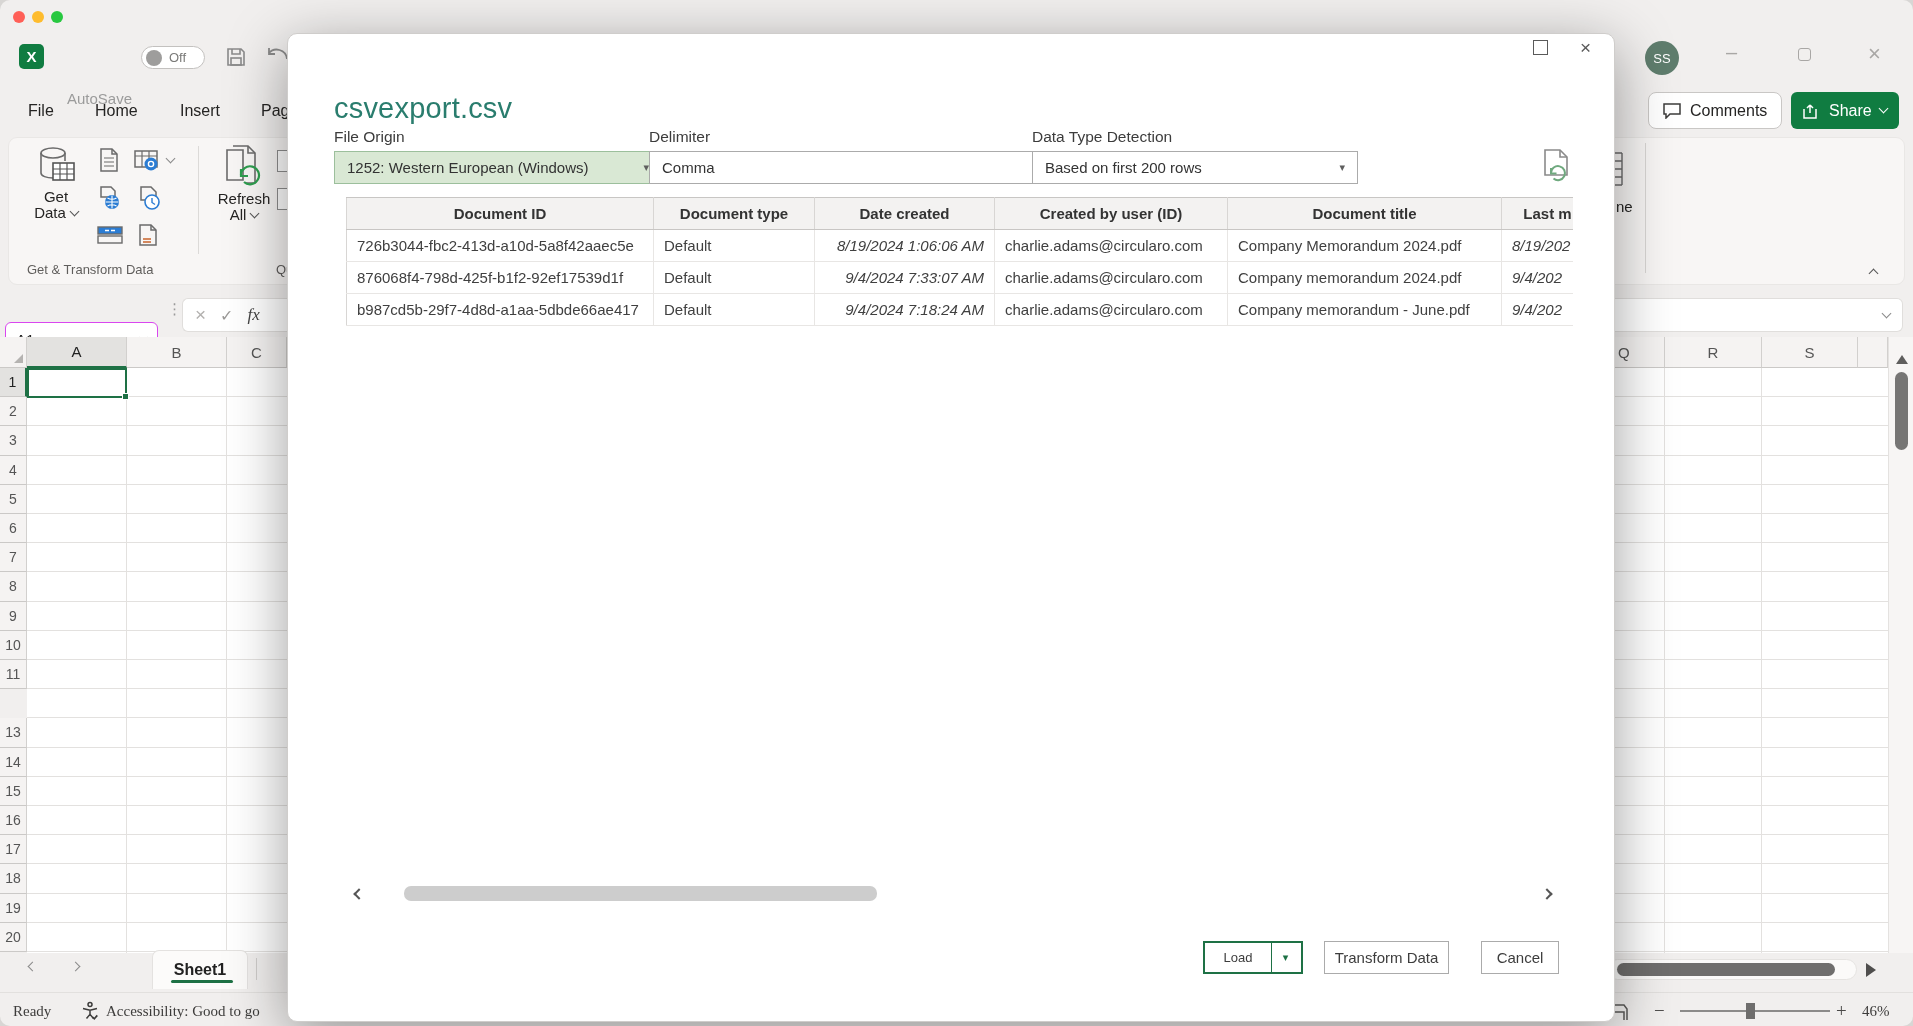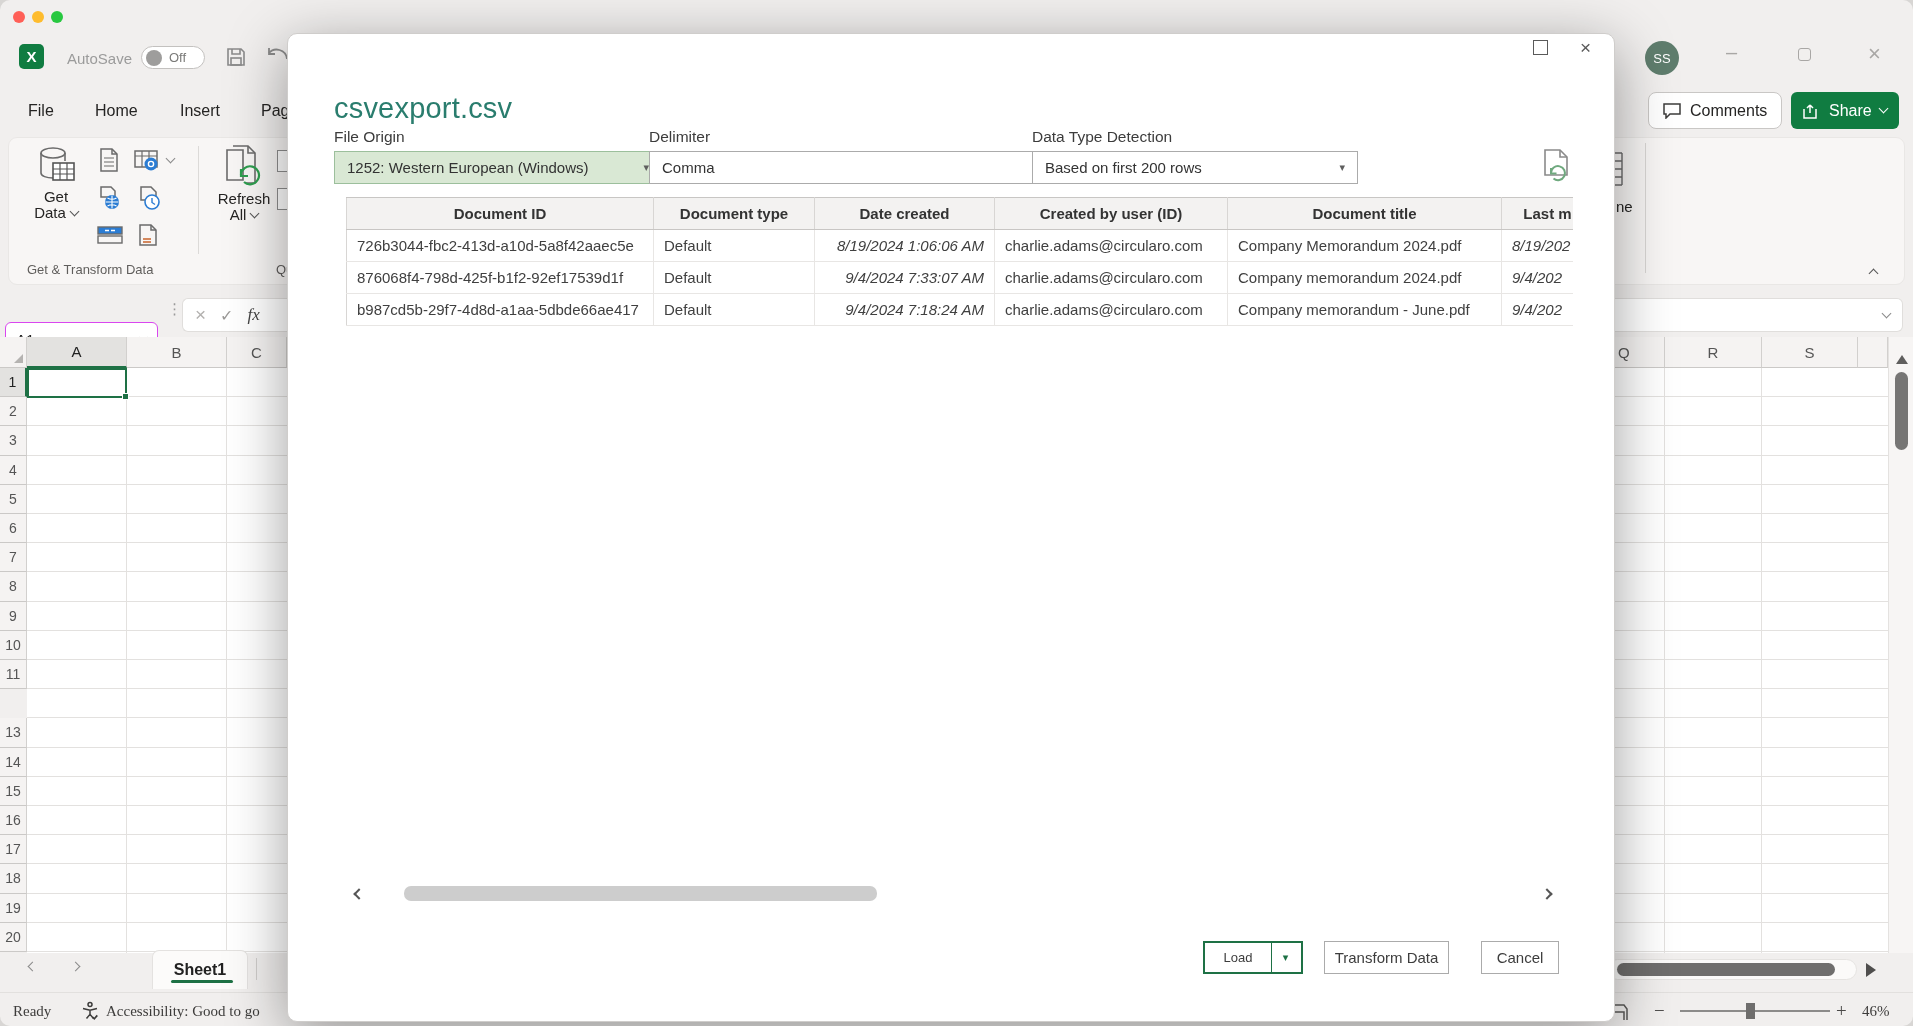--- a/index.html
+++ b/index.html
@@ -11,21 +11,21 @@
   }
   .abs{ position:absolute; }
 
   
   .tl{ width:12px;height:12px;border-radius:50%; }
   .tl.red{ background:#ff5f57; } .tl.yel{ background:#febc2e; } .tl.grn{ background:#28c840; }
 
   
   .xl-logo{ width:25px;height:25px;background:#107c41;border-radius:5px;color:#fff;
     font-weight:bold;font-size:15px;display:flex;align-items:center;justify-content:center; }
-  .autosave-label{ color:#9b9b9b;font-size:15px; }
+  .autosave-label{ color:#9b9b9b;font-size:15px;margin-top:40px; }
   .toggle{ width:64px;height:23px;border:1px solid #c3c1bf;border-radius:12px;background:#fff;
     display:flex;align-items:center;gap:7px;padding:0 4px; }
   .toggle .knob{ width:16px;height:16px;border-radius:50%;background:#9e9d9c; }
   .toggle .txt{ font-size:13px;color:#7a7a78; }
   .menu-tab{ font-size:16px;color:#252423; }
   .ribbon-card{ background:#f8f6f5;border:1px solid #e9e7e5;border-radius:9px; }
   .rb-label{ font-size:15px;color:#252423;text-align:center;line-height:16px; }
   .group-label{ font-size:13px;color:#605e5c; }
   .chev{ display:inline-block;width:7px;height:7px;border-right:1.5px solid #555;border-bottom:1.5px solid #555; }
   .chev.down{ transform:rotate(45deg); } .chev.up{ transform:rotate(-135deg); }

